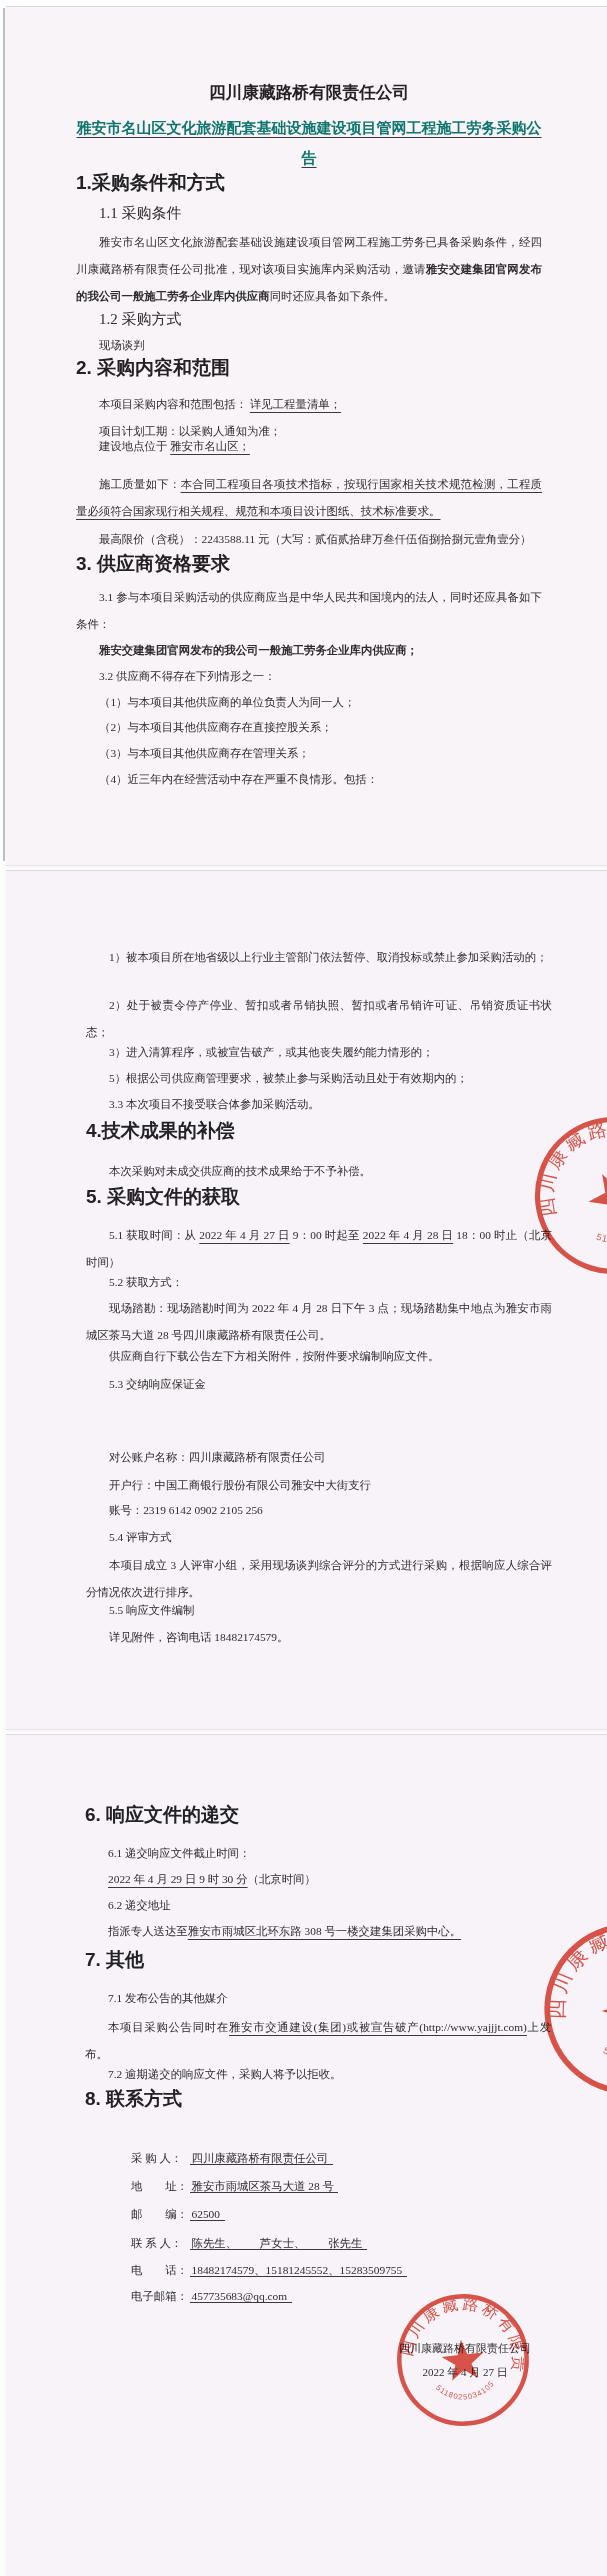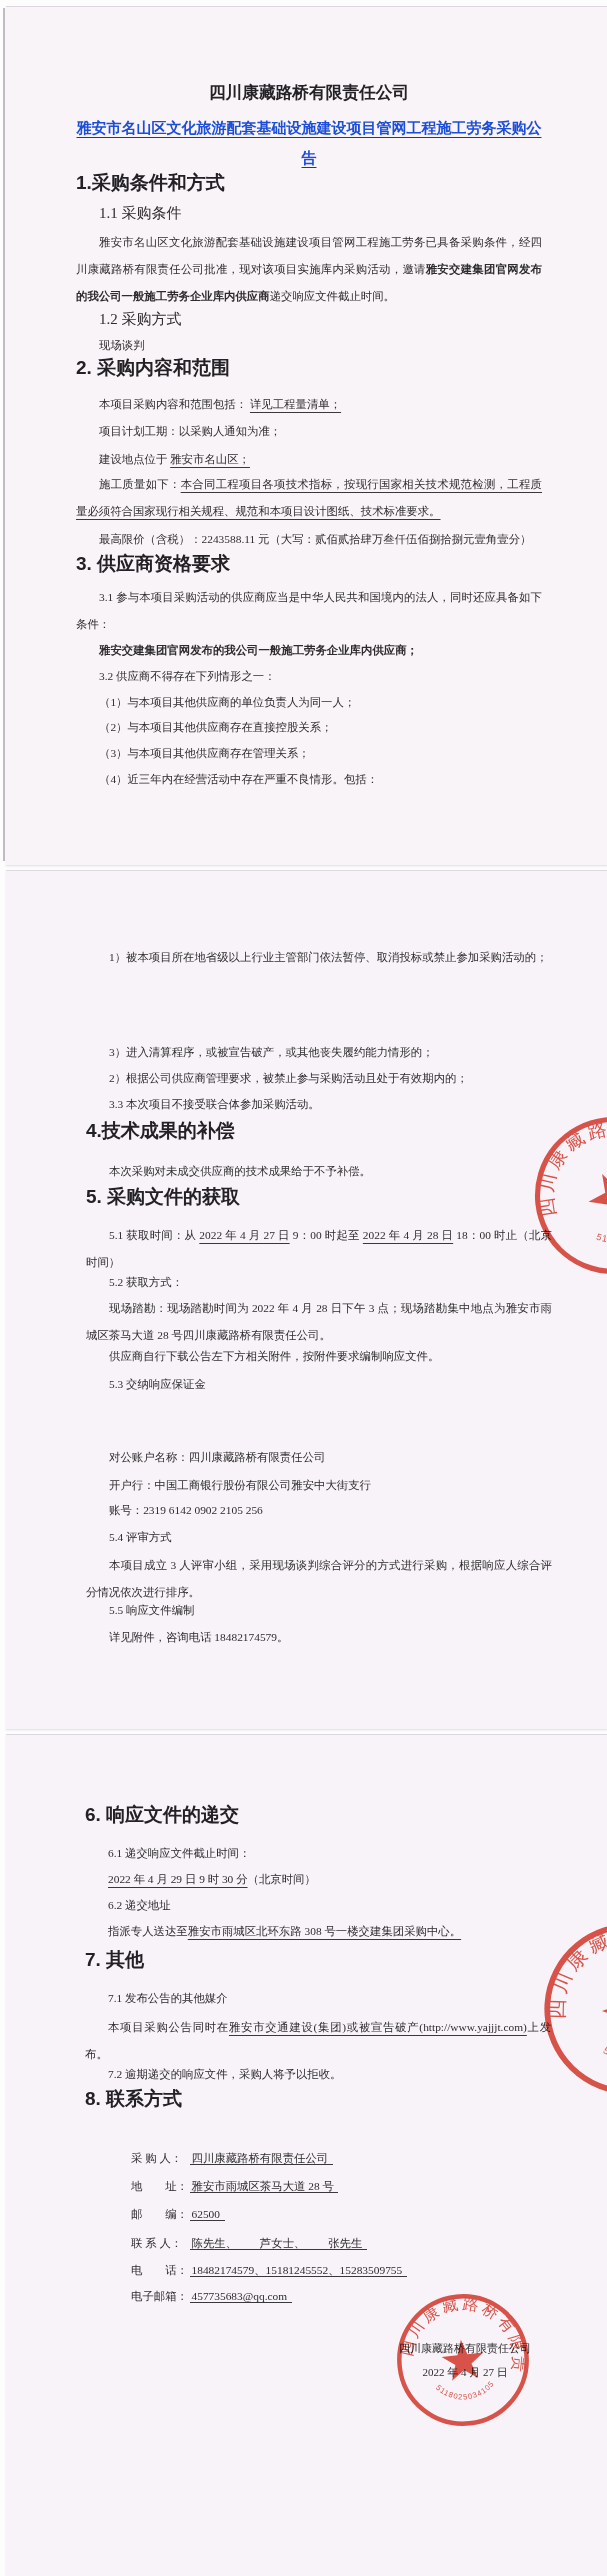--- a/index.html
+++ b/index.html
@@ -17,21 +17,21 @@
   .i{text-indent:23px;}
   .lh36{line-height:27px;}
   .hd{font-family:"Liberation Sans",sans-serif;font-weight:bold;font-size:19px;color:#232125;
       line-height:23px;text-align:left;}
   .sub{font-size:15px;}
   .b{font-weight:bold;}
   .u{text-decoration:underline;text-underline-offset:3.8px;text-decoration-color:#3a383b;text-decoration-thickness:0.8px;}
   .ttl1{font-family:"Liberation Sans",sans-serif;font-weight:bold;font-size:16.7px;line-height:23px;
         text-align:center;text-indent:0;color:#232125;}
   .ttl2{font-family:"Liberation Sans",sans-serif;font-weight:bold;font-size:15px;line-height:30px;
-        text-align:center;text-indent:0;color:#1d4ed8;}
+        text-align:center;text-indent:0;color:#0f766e;}
   .clabel{display:inline-block;width:82px;margin-top:20px;}
   .cval{border-bottom:0.8px solid #3a383b;padding:0 4.6px 0 1.5px;}
   .foot{position:absolute;left:389px;width:140px;text-align:center;font:11px/21px "Liberation Serif",serif;color:#2e2c2e;}
   .st{position:absolute;opacity:.86;mix-blend-mode:multiply;pointer-events:none;}
 </style>
 </head>
 <body>
 
 <svg width="0" height="0" style="position:absolute" aria-hidden="true">
   <defs>
@@ -52,49 +52,50 @@
 
 <div class="edge"></div>
 
 <section class="pg pg1">
   <div class="ln ttl1" style="top:74px">四川康藏路桥有限责任公司</div>
   <div class="ln ttl2 u" style="top:106px">雅安市名山区文化旅游配套基础设施建设项目管网工程施工劳务采购公告</div>
 
   <div class="ln hd" style="top:164px">1.采购条件和方式</div>
   <div class="ln sub i" style="top:193px">1.1 采购条件</div>
 
-  <div class="ln i lh36" style="top:222px"><span>雅安市名山区文化旅游配套基础设施建设项目管网工程施工劳务已具备采购条件，经四川康藏路桥有限责任公司批准，现对该项目实施库内采购活动，邀请</span><span class="b">雅安交建集团官网发布的我公司一般施工劳务企业库内供应商</span><span>递交响应文件截止时间。</span></div>
+  <div class="ln i lh36" style="top:222px"><span>雅安市名山区文化旅游配套基础设施建设项目管网工程施工劳务已具备采购条件，经四川康藏路桥有限责任公司批准，现对该项目实施库内采购活动，邀请</span><span class="b">雅安交建集团官网发布的我公司一般施工劳务企业库内供应商</span><span>同时还应具备如下条件。</span></div>
 
   <div class="ln sub i" style="top:299px">1.2 采购方式</div>
   <div class="ln i" style="top:325px">现场谈判</div>
 
   <div class="ln hd" style="top:349px">2. 采购内容和范围</div>
 
   <div class="ln i" style="top:384px"><span>本项目采购内容和范围包括：</span> <span class="u">详见工程量清单；</span></div>
   <div class="ln i" style="top:411px">项目计划工期：以采购人通知为准；</div>
-  <div class="ln i" style="top:439px"><span>建设地点位于 </span><span class="u">雅安市名山区；</span></div>
+  <div class="ln i" style="top:426px"><span>建设地点位于 </span><span class="u">雅安市名山区；</span></div>
 
   <div class="ln i" style="top:464px"><span>施工质量如下：</span><span class="u">本合同工程项目各项技术指标，按现行国家相关技术规范检测，工程质量必须符合国家现行相关规程、规范和本项目设计图纸、技术标准要求。</span></div>
 
   <div class="ln i" style="top:519px">最高限价（含税）：2243588.11 元（大写：贰佰贰拾肆万叁仟伍佰捌拾捌元壹角壹分）</div>
 
   <div class="ln hd" style="top:545px">3. 供应商资格要求</div>
   <div class="ln i" style="top:577px">3.1 参与本项目采购活动的供应商应当是中华人民共和国境内的法人，同时还应具备如下条件：</div>
   <div class="ln i b" style="top:630px">雅安交建集团官网发布的我公司一般施工劳务企业库内供应商；</div>
   <div class="ln i" style="top:656px">3.2 供应商不得存在下列情形之一：</div>
   <div class="ln i" style="top:682px">（1）与本项目其他供应商的单位负责人为同一人；</div>
   <div class="ln i" style="top:707px">（2）与本项目其他供应商存在直接控股关系；</div>
   <div class="ln i" style="top:733px">（3）与本项目其他供应商存在管理关系；</div>
   <div class="ln i" style="top:759px">（4）近三年内在经营活动中存在严重不良情形。包括：</div>
 </section>
 
 <section class="pg pg2">
   <div class="ln i lh36" style="top:73px">1）被本项目所在地省级以上行业主管部门依法暂停、取消投标或禁止参加采购活动的；</div>
+  <div class="ln i lh36" style="top:121px">2）处于被责令停产停业、暂扣或者吊销执照、暂扣或者吊销许可证、吊销资质证书状态；</div>
   <div class="ln i" style="top:168px">3）进入清算程序，或被宣告破产，或其他丧失履约能力情形的；</div>
-  <div class="ln i" style="top:194px">2）根据公司供应商管理要求，被禁止参与采购活动且处于有效期内的；</div>
+  <div class="ln i" style="top:194px">5）根据公司供应商管理要求，被禁止参与采购活动且处于有效期内的；</div>
   <div class="ln i" style="top:220px">3.3 本次项目不接受联合体参加采购活动。</div>
 
   <div class="ln hd" style="top:248px">4.技术成果的补偿</div>
   <div class="ln i" style="top:287px">本次采购对未成交供应商的技术成果给于不予补偿。</div>
 
   <div class="ln hd" style="top:314px">5. 采购文件的获取</div>
 
   <div class="ln i lh36" style="top:351px"><span>5.1 获取时间：从 </span><span class="u">2022 年 4 月 27 日</span><span> 9：00 时起至 </span><span class="u">2022 年 4 月 28 日</span><span> 18：00 时止（北京时间）</span></div>
 
   <div class="ln i" style="top:398px">5.2 获取方式：</div>

